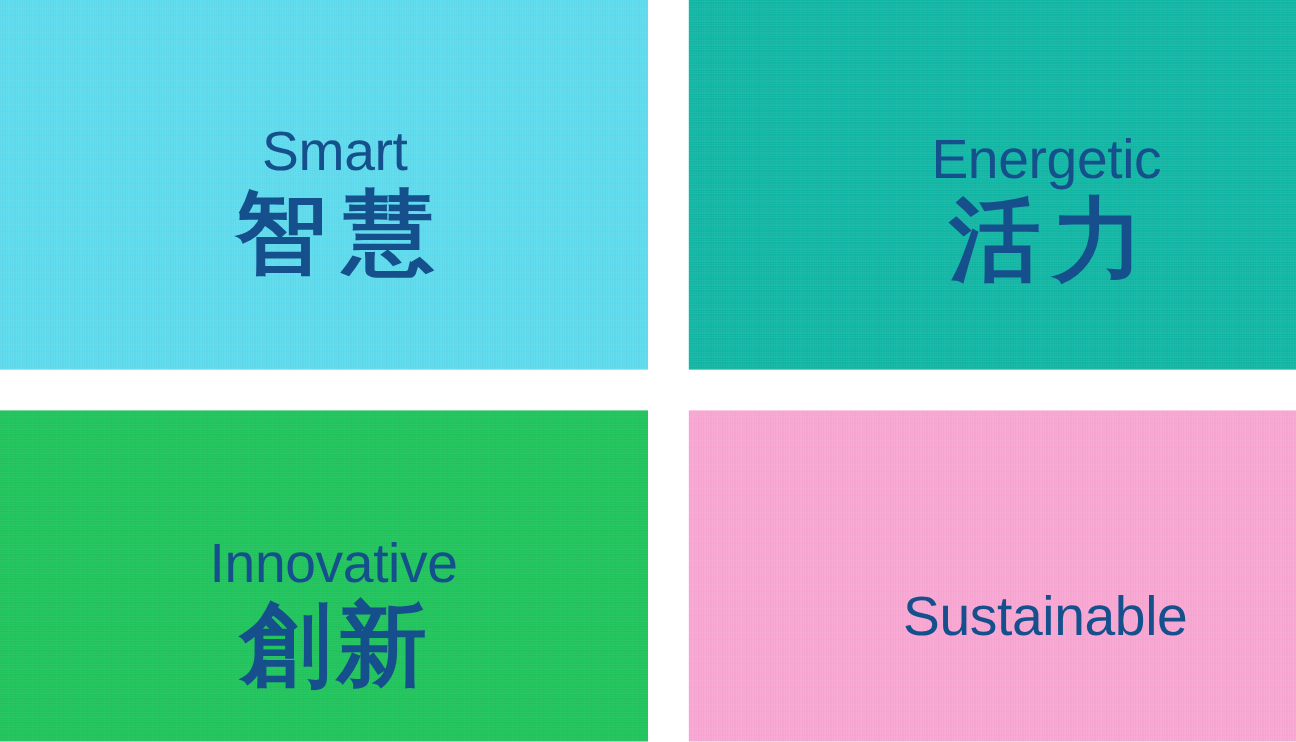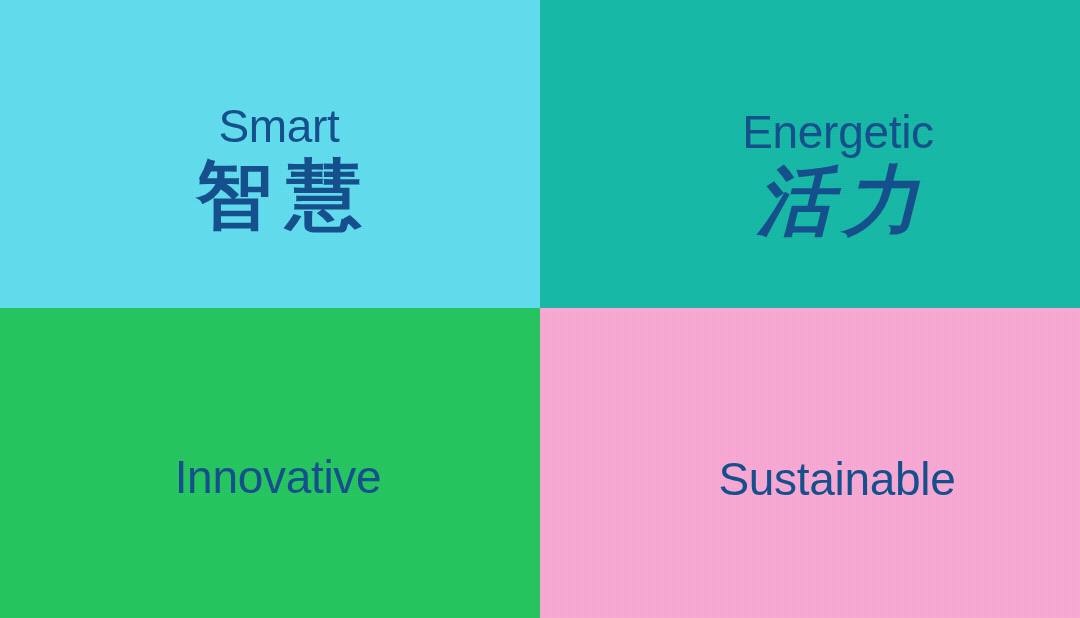--- a/index.html
+++ b/index.html
@@ -67,45 +67,46 @@
     white-space:nowrap;
     text-indent:4px;
   }
 
   
   .q-smart       .labels { transform:translate(9px, 14px); }
   .q-energetic   .labels { transform:translate(28px, 20px); }
   .q-innovative  .labels { transform:translate(8px, 14px); }
   .q-sustainable .labels { transform:translate(27px, 16px); }
 
-  .q-energetic .label-zh { letter-spacing:10px; text-indent:10px;font-style:italic; }
+  .q-energetic .label-zh { letter-spacing:10px; text-indent:10px; }
   .q-smart     .label-zh { letter-spacing:14px; text-indent:14px; }
 </style>
 </head>
 <body>
 
-<div id="board" style="color: rgb(21, 80, 140);">
+<div id="board" style="color: rgb(21, 80, 140); gap: 34px;">
 
   <div class="quadrant q-smart" style="background-color: rgb(95, 220, 238);">
     <div class="labels">
       <div class="label-en">Smart</div>
       <div class="label-zh">智慧</div>
     </div>
   </div>
 
   <div class="quadrant q-energetic" style="background-color: #14b8a6;">
     <div class="labels">
       <div class="label-en">Energetic</div>
       <div class="label-zh">活力</div>
     </div>
   </div>
 
   <div class="quadrant q-innovative" style="background-color: #22c55e;">
     <div class="labels">
       <div class="label-en">Innovative</div>
+      <div class="label-zh">創新</div>
     </div>
   </div>
 
   <div class="quadrant q-sustainable" style="background-color: #f9a8d4;">
     <div class="labels">
       <div class="label-en">Sustainable</div>
     </div>
   </div>
 
 </div>

